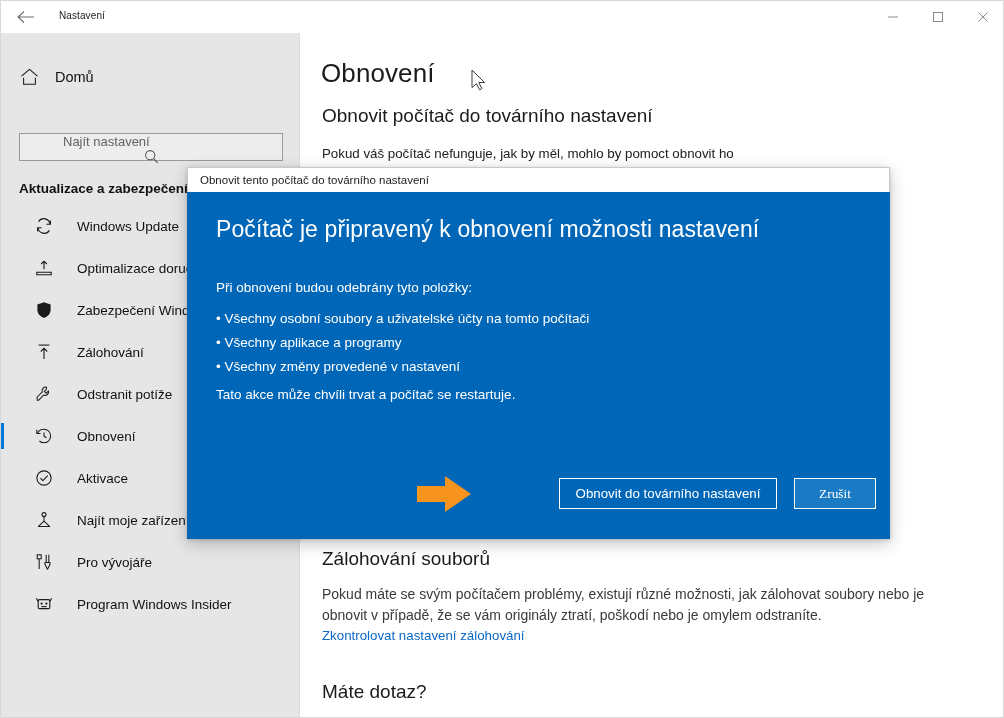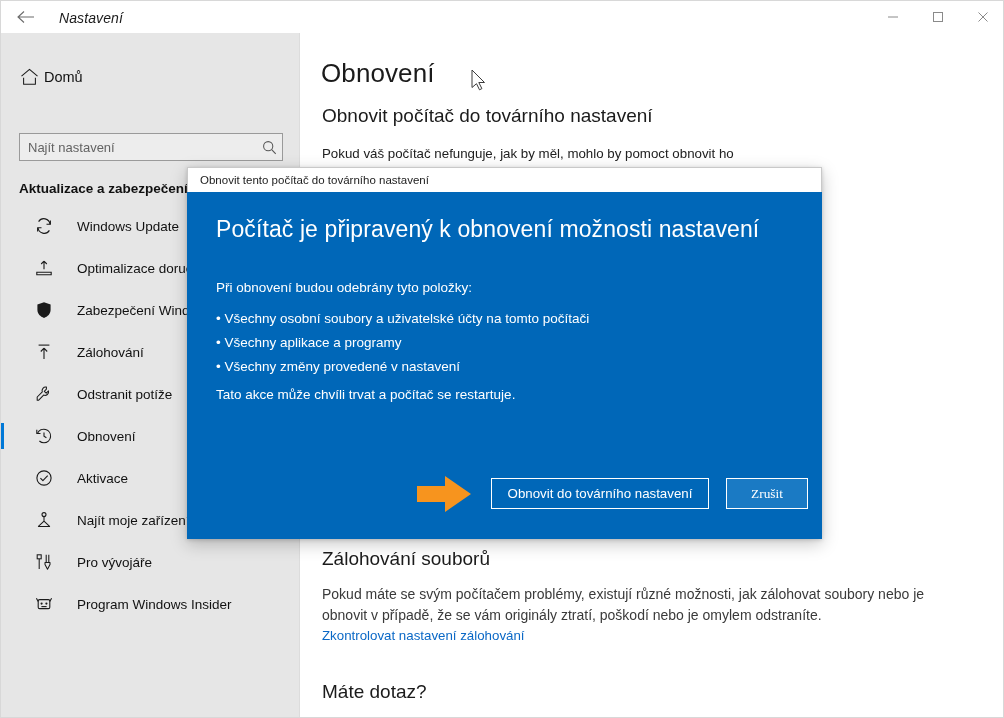--- a/index.html
+++ b/index.html
@@ -33,24 +33,23 @@
     position: absolute;
     left: 8px; top: 2px;
     width: 34px; height: 28px;
     display: flex; align-items: center; justify-content: center;
     color: #6b6b6b;
   }
   .back-btn svg { display: block; }
   .app-title {
     position: absolute;
     left: 58px; top: 9px;
-    font-size: 14px;
+    font-size: 10px;
     color: #1b1b1b;
     letter-spacing: .1px;
-    font-style: italic;
   }
   .winbtns {
     position: absolute;
     right: 0; top: 0;
     height: 32px;
     display: flex;
   }
   .winbtn {
     width: 45px; height: 32px;
     display: flex; align-items: center; justify-content: center;
@@ -74,32 +73,32 @@
     display: flex; align-items: center;
     padding-left: 16px;
     box-sizing: border-box;
   }
   .home-icon {
     width: 24px; height: 24px;
     display: flex; align-items: center; justify-content: center;
     color: #1b1b1b;
   }
   .home-label {
-    margin-left: 3px;
+    margin-left: 14px;
     font-size: 14.5px;
     color: #111;
   }
   .searchbox {
     position: absolute;
     left: 18px; top: 100px;
     width: 264px; height: 28px;
     background: #ededed;
     border: 1px solid #9a9a9a;
     box-sizing: border-box;
-    display: flex; align-items: center;
+    display: flex; align-items: center; flex-direction: column;
   }
   .searchbox .sinput {
     flex: 1;
     border: 0; outline: 0; background: transparent;
     font-family: "Liberation Sans", sans-serif;
     font-size: 13px;
     color: #333;
     padding: 0 8px;
   }
   .searchbox .sinput::placeholder { color: #636363; }
@@ -215,21 +214,21 @@
     left: 470px; top: 68px;
     width: 16px; height: 22px;
     z-index: 40;
     pointer-events: none;
   }
 
   
   .dialog {
     position: absolute;
     left: 186px; top: 166px;
-    width: 635px;
+    width: 703px;
     z-index: 30;
     box-shadow: 0 5px 16px rgba(0,0,0,.22), 0 1px 4px rgba(0,0,0,.16);
   }
   .dlg-title {
     height: 25px;
     background: #ffffff;
     border: 1px solid #c9c9c9;
     border-bottom: none;
     box-sizing: border-box;
     display: flex;

